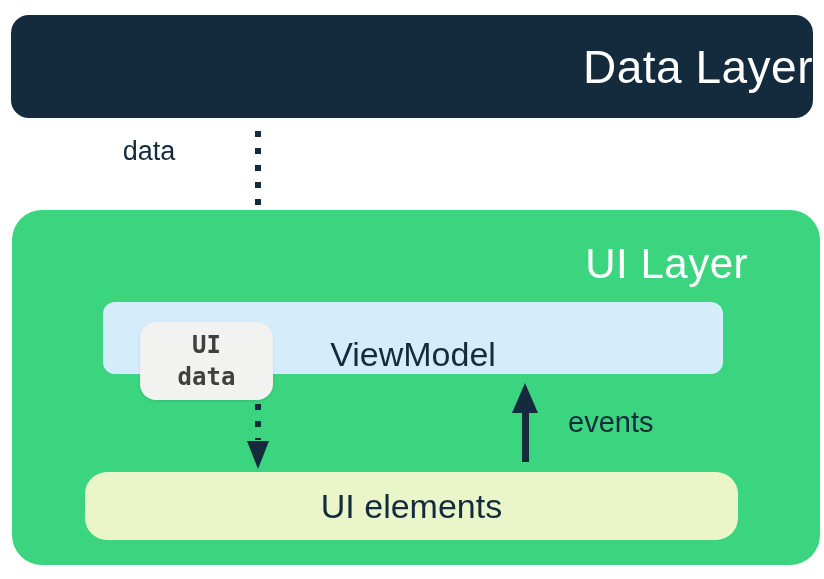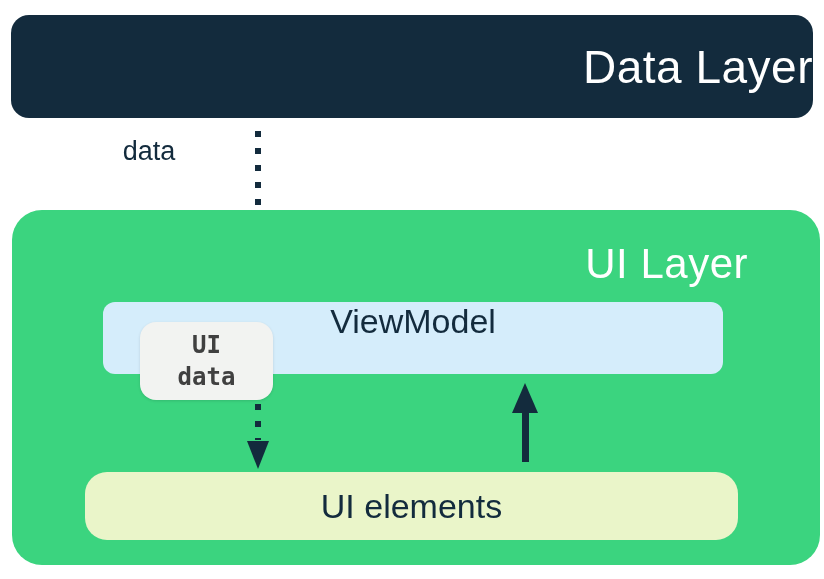--- a/index.html
+++ b/index.html
@@ -52,21 +52,21 @@
     background:var(--green);border-radius:30px;
   }
   .ui-layer-label{
     position:absolute;right:76px;top:240px;
     color:#ffffff;font-size:42px;letter-spacing:0.5px;
   }
   
   .viewmodel-box{
     position:absolute;left:103px;top:302px;width:620px;height:72px;
     background:var(--light-blue);border-radius:12px;
-    display:flex;align-items:flex-start;justify-content:center;
+    display:flex;align-items:flex-end;justify-content:center;
   }
   .viewmodel-box .label{color:var(--navy);font-size:34px;}
   
   .ui-state-box{
     position:absolute;left:140px;top:322px;width:133px;height:78px;
     background:var(--state-bg);border-radius:16px;
     box-shadow:0 1px 3px rgba(0,0,0,0.12);
     display:flex;flex-direction:column;align-items:center;justify-content:center;
     font-family:"DejaVu Sans Mono", monospace;font-weight:bold;
     font-size:24px;line-height:1.35;color:#404040;
@@ -119,18 +119,19 @@
   <div class="ui-state-box">
     <div>UI</div>
     <div>data</div>
   </div>
 
   <div class="dotline dot2"></div>
   <div class="arrowhead-down head2"></div>
 
   <div class="arrowhead-up"></div>
   <div class="events-shaft"></div>
+  <span class="events-label">events</span>
 
   <div class="ui-elements-box">
     <span class="label">UI elements</span>
   </div>
 
 </div>
 
 </body></html>

